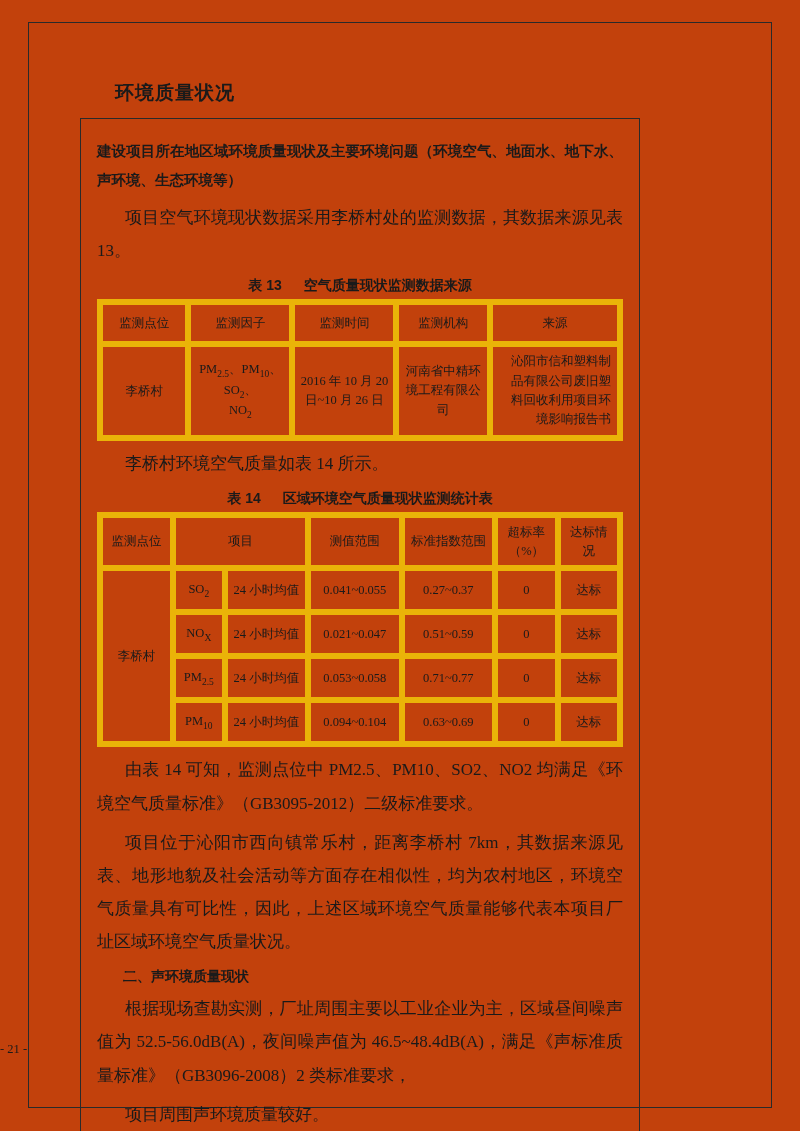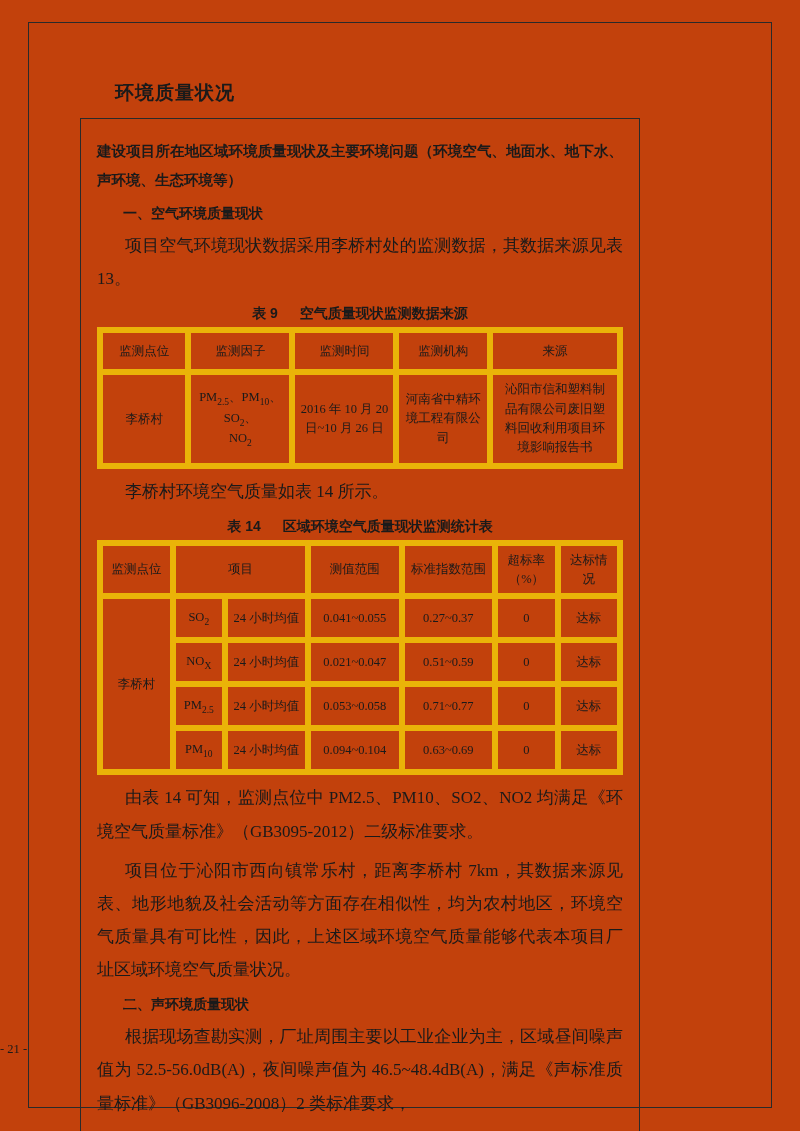--- a/index.html
+++ b/index.html
@@ -92,21 +92,21 @@
     vertical-align: middle;
     padding: 5px 4px;
     line-height: 1.5;
   }
   th {
     font-weight: normal;
     font-family: "Liberation Serif", "DejaVu Serif", serif;
     height: 26px;
   }
   .t13 td { height: 52px; }
-  .t13 td.src { text-align: center; padding: 5px 6px; line-height: 1.55; }
+  .t13 td.src { text-align: right; padding: 5px 6px; line-height: 1.55; }
   .t13 td.org { line-height: 1.55; }
   .t14 th { height: 34px; }
   .t14 td { height: 28px; }
   sub { font-size: 9.5px; }
   .pagenum {
     position: absolute;
     left: 0;
     top: 1042px;
     width: 800px;
     font-size: 12.5px;
@@ -120,26 +120,25 @@
   <div class="page-border"></div>
 
   <div class="content">
 
     <h1 class="doc-title">环境质量状况</h1>
 
     <div class="framebox">
 
       <div class="head1">建设项目所在地区域环境质量现状及主要环境问题（环境空气、地面水、地下水、声环境、生态环境等）</div>
 
-      <div class="head2">一、空气环境质量现状</div>
 
       <p class="body">项目空气环境现状数据采用李桥村处的监测数据，其数据来源见表 13。</p>
 
       <div class="tbl-caption">
-        <span>表 9</span><span class="gap"></span><span>空气质量现状监测数据来源</span>
+        <span>表 13</span><span class="gap"></span><span>空气质量现状监测数据来源</span>
       </div>
 
       <table class="t13">
         <colgroup>
           <col style="width:17%">
           <col style="width:20%">
           <col style="width:20%">
           <col style="width:18%">
           <col style="width:25%">
         </colgroup>

